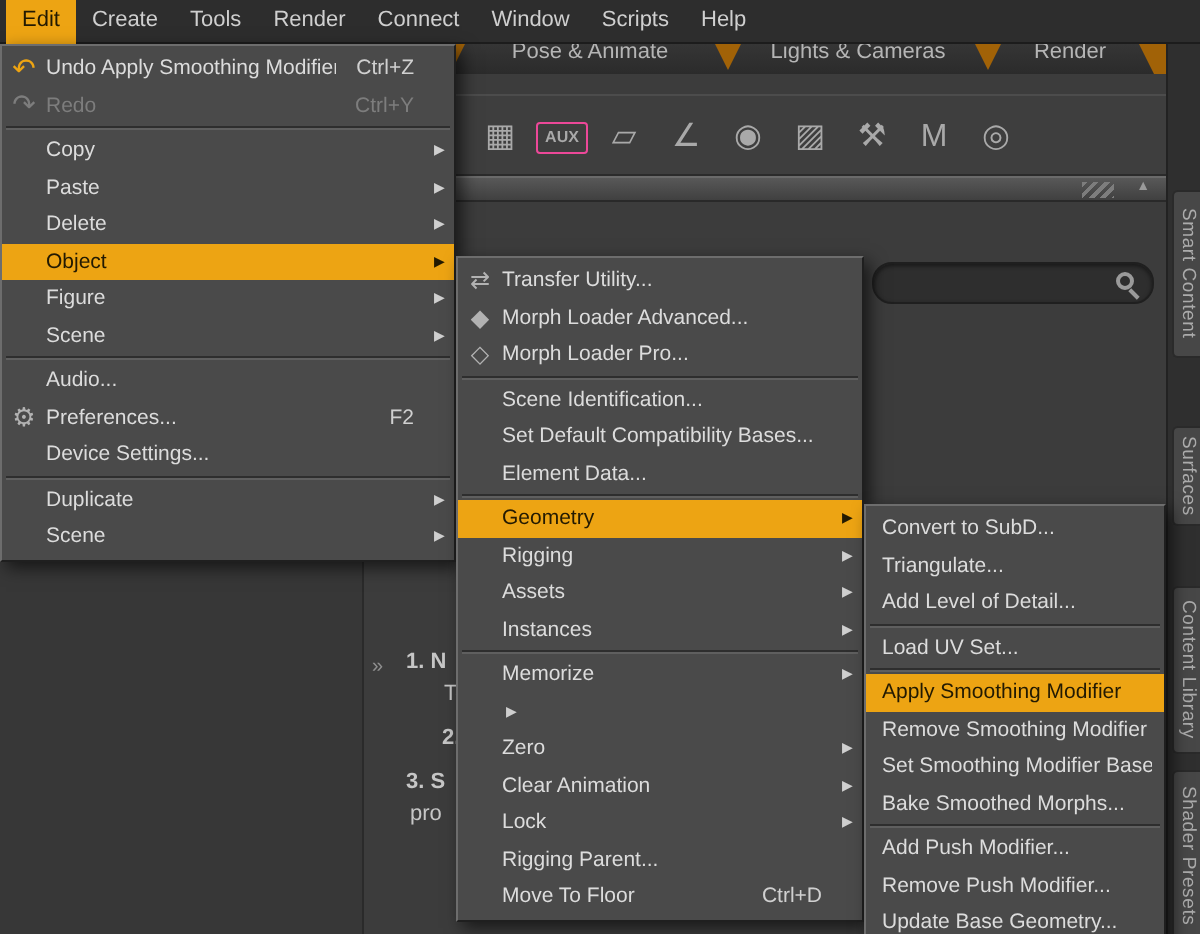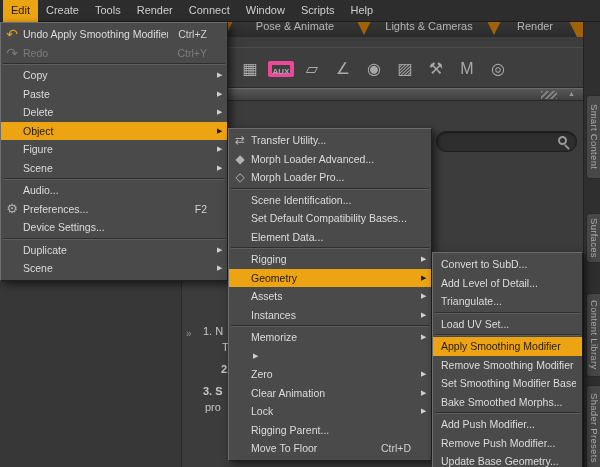--- a/index.html
+++ b/index.html
@@ -37,42 +37,42 @@
 
   
   .toolbar{
     position:absolute; top:47px; left:0; right:17px; height:41px;
     background:#3e3e3e; border-top:1px solid #4c4c4c; border-bottom:1px solid #2b2b2b;
   }
   .ticon{
     position:absolute; top:8px; width:26px; height:26px;
     color:#a9a9a9; font-size:16px; line-height:26px; text-align:center;
   }
-  .ticon.txt{ font-size:8px; font-weight:bold; border:4px solid #ec4899; border-radius:2px; height:16px; line-height:14px; top:13px; }
+  .ticon.txt{ font-size:8px; font-weight:bold; border:1px solid #ec4899; border-radius:2px; height:16px; line-height:14px; top:13px; }
 
   
   .hstrip{
     position:absolute; top:88px; left:0; right:17px; height:13px;
     background:linear-gradient(#585858,#404040); border-bottom:1px solid #292929; border-top:1px solid #6a6a6a;
   }
   .grip{
     position:absolute; right:26px; top:2px; width:16px; height:8px;
     background:repeating-linear-gradient(135deg,#7d7d7d 0 2px,transparent 2px 4px);
   }
   .upArrow{ position:absolute; right:8px; top:1px; font-size:7px; color:#9a9a9a; }
 
   
   .left-pane{
     position:absolute; left:0; top:101px; width:182px; bottom:0;
     background:#373737; border-right:1px solid #2a2a2a;
   }
   .frags{ position:absolute; left:0; top:0; width:600px; height:467px; pointer-events:none; }
   .frag{ position:absolute; font-size:11px; color:#c6c6c6; white-space:nowrap; }
   .frag-0{ left:186px; top:328px; color:#8f8f8f; font-size:10px; }
-  .frag-1{ left:203px; top:325px; font-weight:normal; }
+  .frag-1{ left:203px; top:325px; font-weight:bold; }
   .frag-2{ left:222px; top:341px; }
   .frag-3{ left:203px; top:363px; font-weight:bold;margin-left:18px; }
   .frag-4{ left:203px; top:385px; font-weight:bold; }
   .frag-5{ left:205px; top:401px; }
 
   .search-field{
     position:absolute; left:436px; top:131px; width:141px; height:21px;
     background:#2e2e2e; border:1px solid #1f1f1f; border-radius:10px;
     box-shadow:inset 0 1px 2px rgba(0,0,0,.5);
   }
@@ -287,28 +287,28 @@
         <span class="ic"></span>
         <span class="lb">Set Default Compatibility Bases...</span>
         <span class="ar"></span>
       </div>
       <div class="mrow">
         <span class="ic"></span>
         <span class="lb">Element Data...</span>
         <span class="ar"></span>
       </div>
       <div class="msep"></div>
+      <div class="mrow hl">
+        <span class="ic"></span>
+        <span class="lb">Geometry</span>
+        <span class="ar">▶</span>
+      </div>
       <div class="mrow">
         <span class="ic"></span>
         <span class="lb">Rigging</span>
-        <span class="ar">▶</span>
-      </div>
-      <div class="mrow hl">
-        <span class="ic"></span>
-        <span class="lb">Geometry</span>
         <span class="ar">▶</span>
       </div>
       <div class="mrow">
         <span class="ic"></span>
         <span class="lb">Assets</span>
         <span class="ar">▶</span>
       </div>
       <div class="mrow">
         <span class="ic"></span>
         <span class="lb">Instances</span>
@@ -350,25 +350,25 @@
         <span class="sc">Ctrl+D</span>
         <span class="ar"></span>
       </div>
     </div>
   <div class="menu compact" id="geometry-menu">
       <div class="mrow">
         <span class="lb">Convert to SubD...</span>
         <span class="ar"></span>
       </div>
       <div class="mrow">
+        <span class="lb">Triangulate...</span>
+        <span class="ar"></span>
+      </div>
+      <div class="mrow">
         <span class="lb">Add Level of Detail...</span>
-        <span class="ar"></span>
-      </div>
-      <div class="mrow">
-        <span class="lb">Triangulate...</span>
         <span class="ar"></span>
       </div>
       <div class="msep"></div>
       <div class="mrow">
         <span class="lb">Load UV Set...</span>
         <span class="ar"></span>
       </div>
       <div class="msep"></div>
       <div class="mrow hl">
         <span class="lb">Apply Smoothing Modifier</span>

